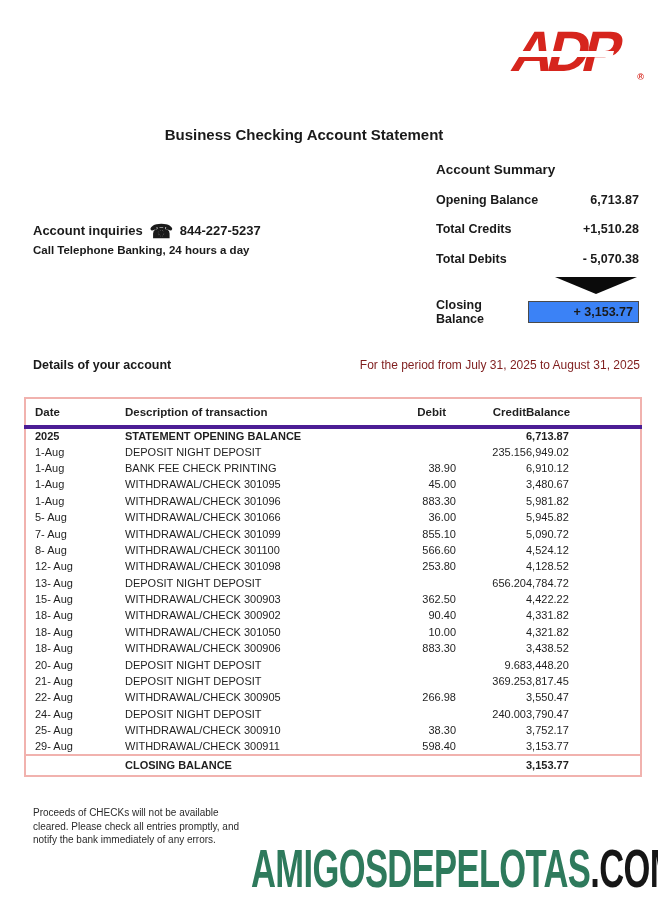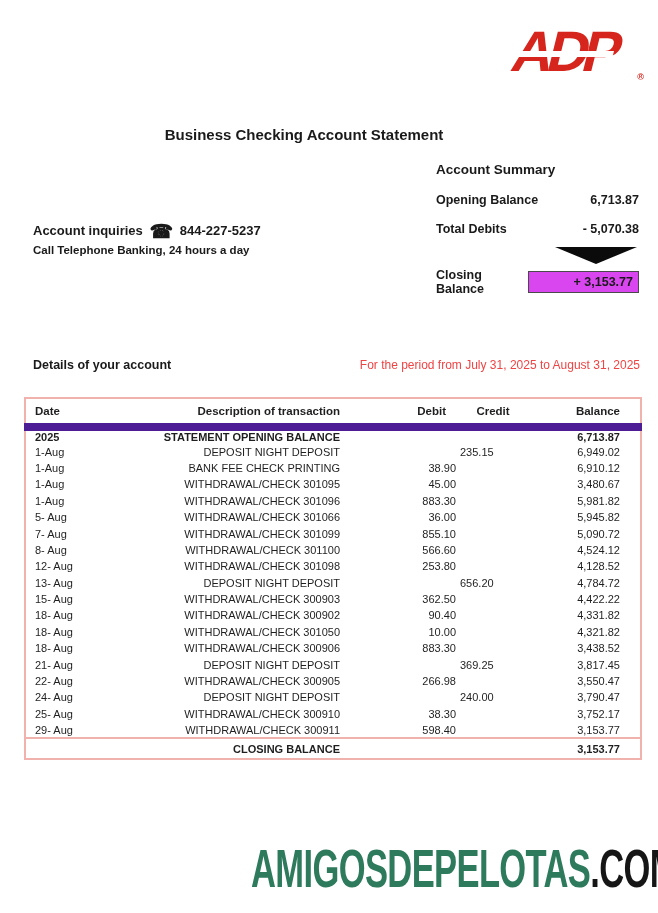--- a/index.html
+++ b/index.html
@@ -25,38 +25,38 @@
   .inquiries-sub { position:absolute; left:33px; top:244px; font-weight:bold; font-size:11.5px; }
 
   
   .summary { position:absolute; left:436px; top:162px; width:203px; }
   .summary-title { font-weight:bold; font-size:13.5px; margin-bottom:12px; }
   .summary-row { display:flex; justify-content:space-between; font-weight:bold; font-size:12.5px; margin-top:15.5px; }
   .summary-arrow { width:0; height:0; border-left:41px solid transparent; border-right:41px solid transparent;
     border-top:17px solid #0b0b0b; margin:11px 2px 0 auto; }
   .summary-closing { display:flex; justify-content:space-between; align-items:center; margin-top:4px; }
   .summary-closing .label { font-weight:bold; font-size:12.5px; }
-  .closing-box { border:1.5px solid #4a4a4a; width:116px; text-align:right; font-weight:bold; font-size:12.5px; padding:3px 5px 3px 2px; background:#d946ef; }
+  .closing-box { border:1.5px solid #4a4a4a; width:116px; text-align:right; font-weight:bold; font-size:12.5px; padding:3px 5px 3px 2px; background:#3b82f6; }
 
   
   .details-row { position:absolute; left:33px; top:358px; width:607px; display:flex; justify-content:space-between; font-size:12px; }
   .details-title { font-weight:bold; font-size:12.5px; }
-  .details-period { font-size:12px; color:#ef4444; }
+  .details-period { font-size:12px; color:#7f1d1d; }
 
   
   .txn-table { position:absolute; left:24px; top:397px; width:616px; border-collapse:collapse; table-layout:fixed;
     font-size:11px; color:#1f1f1f; }
   .txn-table { border:2px solid #f1b2ae; }
-  .txn-table th { font-size:11.5px; font-weight:bold; height:29px; border-bottom:8px solid #4c1d95; vertical-align:middle; }
+  .txn-table th { font-size:11.5px; font-weight:bold; height:29px; border-bottom:4px solid #4c1d95; vertical-align:middle; }
   .txn-table td { height:16.4px; vertical-align:middle; white-space:nowrap; overflow:hidden; }
   .col-date   { width:100px; text-align:left; padding-left:9px; }
-  .col-description { width:215px; text-align:right; }
+  .col-description { width:215px; text-align:left; }
   .col-debit  { width:120px; text-align:right; padding-right:4px; }
-  .col-credit { width:66px;  }
-  .col-balance{ width:115px; text-align:right; padding-right:20px; }
+  .col-credit { width:66px;  text-align:right; }
+  .col-balance{ width:115px; text-align:left; padding-right:0; }
   th.col-debit { padding-right:14px; }
   .txn-table tr.bold-row td { font-weight:bold; }
   .txn-table tr.separator-row td { border-top:2px solid #f1b2ae; height:21px; }
 
   
   .footer-note { position:absolute; left:33px; top:806px; font-size:10px; line-height:13.5px; color:#2b2b2b; }
 
   
   .watermark { position:absolute; left:251px; top:841px; white-space:nowrap;
     font-weight:bold; font-size:54px; line-height:54px; letter-spacing:-1px;
@@ -85,20 +85,24 @@
     <span class="phone-glyph">☎</span>
     <span>844-227-5237</span>
   </div>
   <div class="inquiries-sub">Call Telephone Banking, 24 hours a day</div>
 
   <div class="summary">
     <div class="summary-title">Account Summary</div>
     <div class="summary-row">
       <span>Opening Balance</span>
       <span>6,713.87</span>
+    </div>
+    <div class="summary-row">
+      <span>Total Credits</span>
+      <span>+1,510.28</span>
     </div>
     <div class="summary-row">
       <span>Total Debits</span>
       <span>- 5,070.38</span>
     </div>
     <div class="summary-arrow"></div>
     <div class="summary-closing">
       <span class="label">Closing Balance</span>
       <span class="closing-box">+ 3,153.77</span>
     </div>
@@ -219,20 +223,27 @@
           <td class="col-balance">4,321.82</td>
         </tr>
         <tr>
           <td class="col-date">18- Aug</td>
           <td class="col-description">WITHDRAWAL/CHECK 300906</td>
           <td class="col-debit">883.30</td>
           <td class="col-credit"></td>
           <td class="col-balance">3,438.52</td>
         </tr>
         <tr>
+          <td class="col-date">20- Aug</td>
+          <td class="col-description">DEPOSIT NIGHT DEPOSIT</td>
+          <td class="col-debit"></td>
+          <td class="col-credit">9.68</td>
+          <td class="col-balance">3,448.20</td>
+        </tr>
+        <tr>
           <td class="col-date">21- Aug</td>
           <td class="col-description">DEPOSIT NIGHT DEPOSIT</td>
           <td class="col-debit"></td>
           <td class="col-credit">369.25</td>
           <td class="col-balance">3,817.45</td>
         </tr>
         <tr>
           <td class="col-date">22- Aug</td>
           <td class="col-description">WITHDRAWAL/CHECK 300905</td>
           <td class="col-debit">266.98</td>
@@ -263,18 +274,23 @@
         <tr class="bold-row separator-row">
           <td class="col-date"></td>
           <td class="col-description">CLOSING BALANCE</td>
           <td class="col-debit"></td>
           <td class="col-credit"></td>
           <td class="col-balance">3,153.77</td>
         </tr>
       </tbody>
   </table>
 
+  <div class="footer-note">
+    <div>Proceeds of CHECKs will not be available</div>
+    <div>cleared. Please check all entries promptly, and</div>
+    <div>notify the bank immediately of any errors.</div>
+  </div>
 
   <div class="watermark">
     <span style="color:#2e7a5c;">AMIGOSDEPELOTAS</span><span style="color:#161616;">.COM</span>
   </div>
 
 </div>
 
 </body></html>

